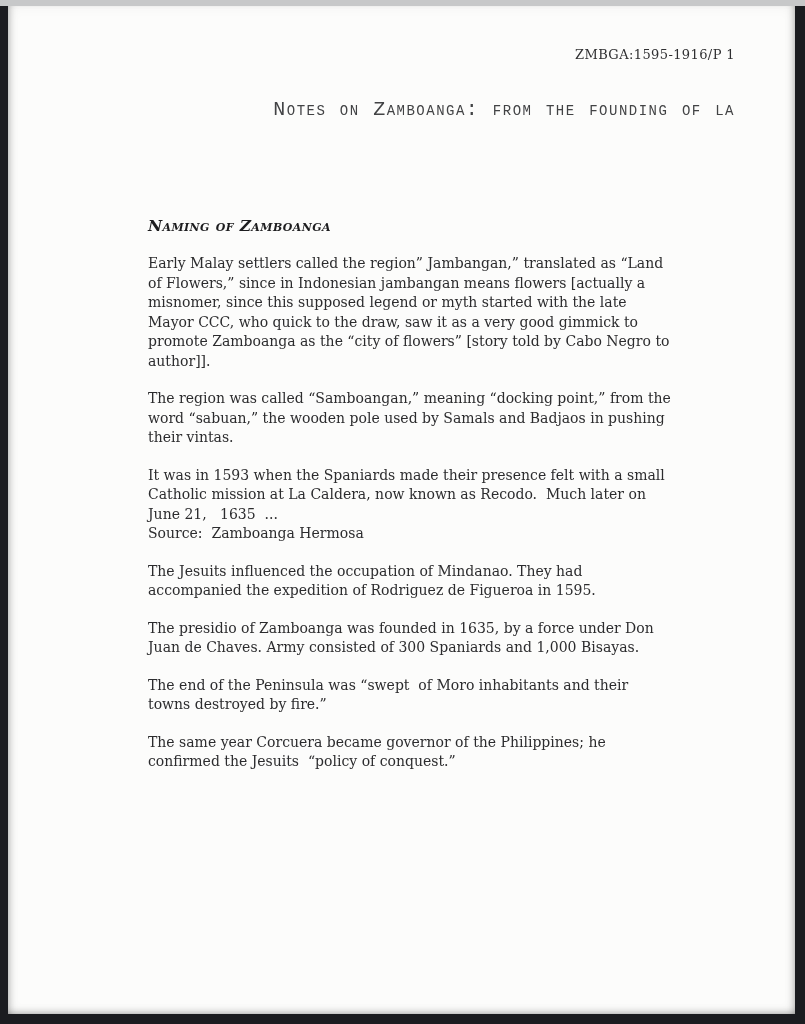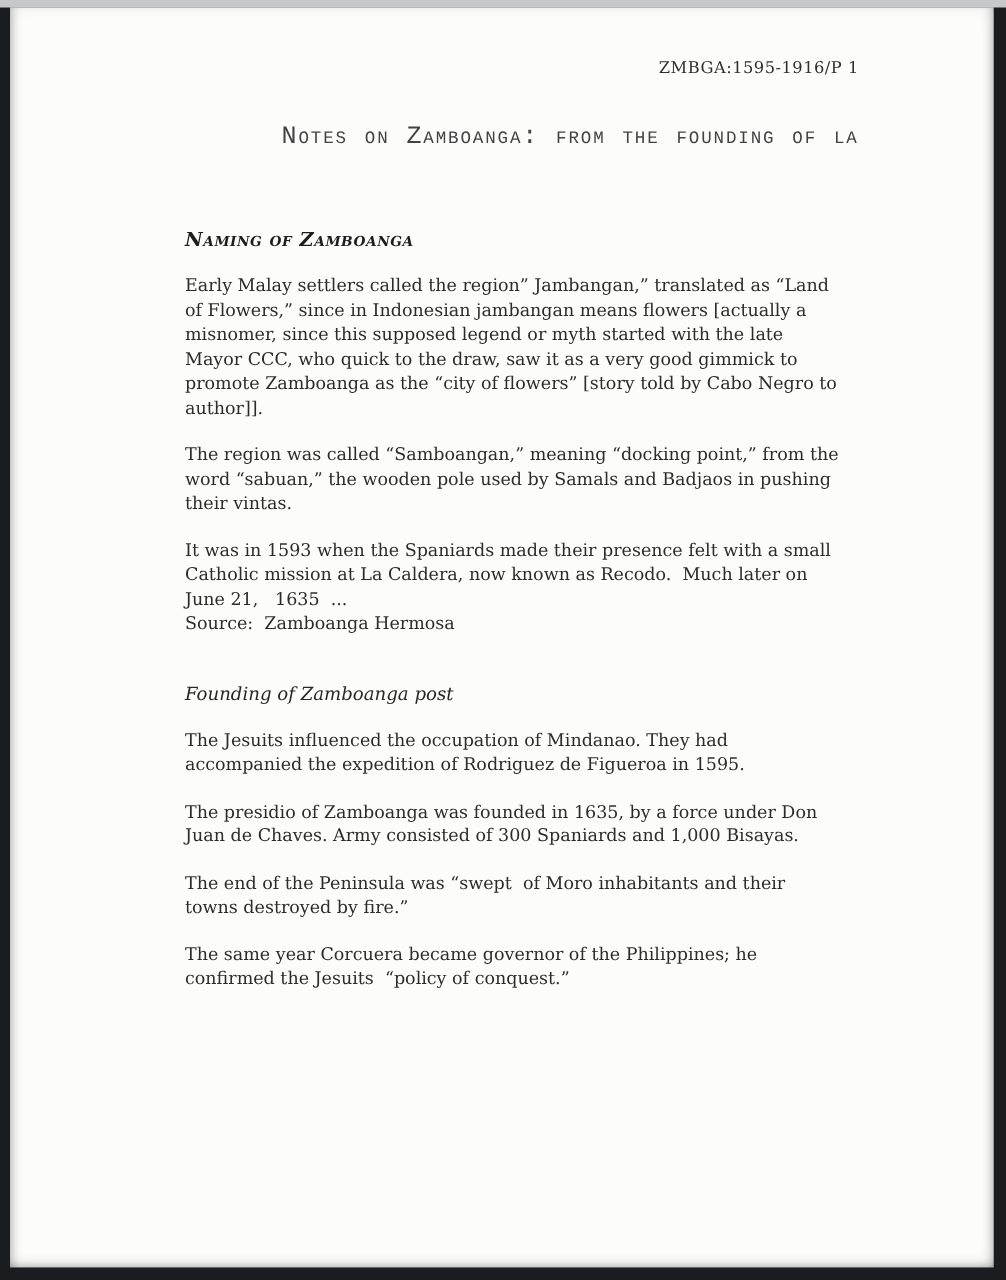--- a/index.html
+++ b/index.html
@@ -20,21 +20,21 @@
     width: 805px; height: 6px;
     background: #c7c8c9;
   }
 
   .page {
     position: absolute;
     top: 6px; left: 8px;
     width: 787px; height: 1008px;
     background: #fcfcfb;
     box-sizing: border-box;
-    padding: 0 108px 0 140px;
+    padding: 0 60px 0 140px;
     box-shadow:
       inset 7px 0 9px -7px rgba(0,0,0,0.35),
       inset -7px 0 9px -7px rgba(0,0,0,0.35),
       inset 0 -7px 9px -7px rgba(0,0,0,0.35),
       inset 0 0 14px rgba(0,0,0,0.05);
   }
 
   .doc-ref {
     margin-top: 40px;
     text-align: right;
@@ -51,21 +51,21 @@
     font-family: "Liberation Mono", monospace;
     font-weight: 400;
     font-variant: small-caps;
     font-size: 20px;
     line-height: 28px;
     letter-spacing: 1.5px;
     color: #424345;
   }
 
   .section-heading {
-    margin: 58px 0 0 0;
+    margin: 92px 0 0 0;
     font-family: "DejaVu Serif", serif;
     font-weight: bold;
     font-style: italic;
     font-variant: small-caps;
     font-size: 15.5px;
     line-height: 20px;
     letter-spacing: 0.4px;
     color: #1d1d1f;
   }
 
@@ -111,21 +111,20 @@
 
     <p class="para">The region was called “Samboangan,” meaning “docking point,” from the
 word “sabuan,” the wooden pole used by Samals and Badjaos in pushing
 their vintas.</p>
 
     <p class="para">It was in 1593 when the Spaniards made their presence felt with a small
 Catholic mission at La Caldera, now known as Recodo.  Much later on
 June 21,   1635  ...
 Source:  Zamboanga Hermosa</p>
 
-    <h3 class="sub-heading">Founding of Zamboanga post</h3>
 
     <p class="para">The Jesuits influenced the occupation of Mindanao. They had
 accompanied the expedition of Rodriguez de Figueroa in 1595.</p>
 
     <p class="para">The presidio of Zamboanga was founded in 1635, by a force under Don
 Juan de Chaves. Army consisted of 300 Spaniards and 1,000 Bisayas.</p>
 
     <p class="para">The end of the Peninsula was “swept  of Moro inhabitants and their
 towns destroyed by fire.”</p>
 

